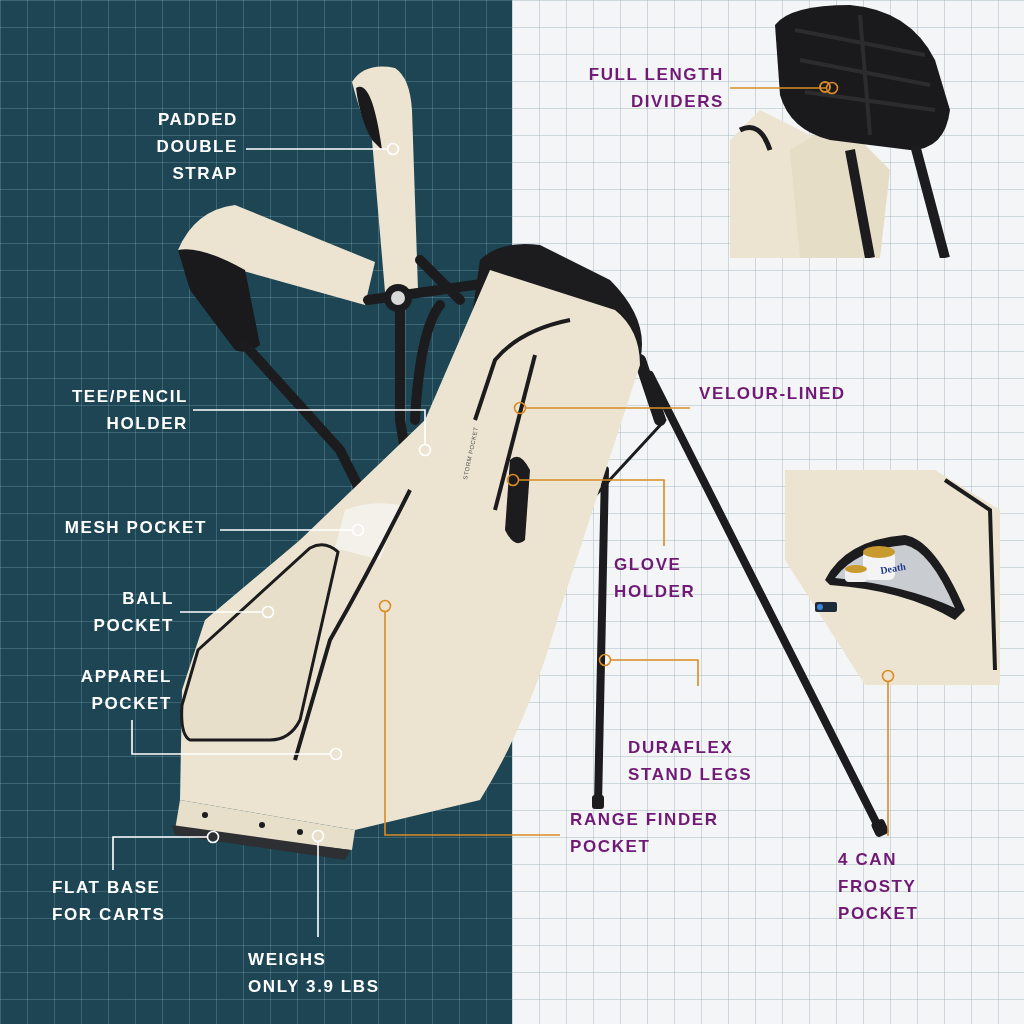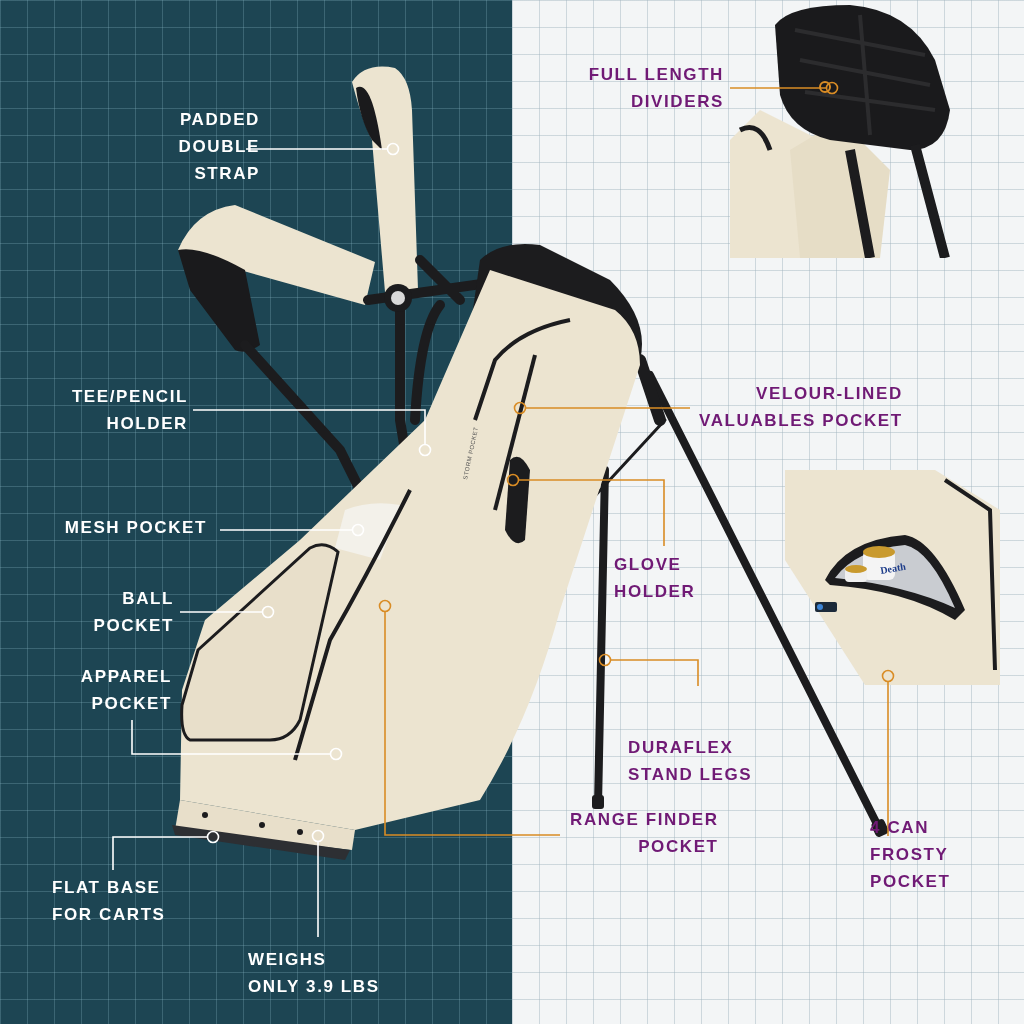--- a/index.html
+++ b/index.html
@@ -7,21 +7,21 @@
   .bg-left{position:absolute;left:0;top:0;width:512px;height:1024px;background-color:#1d4553;
     background-image:
       linear-gradient(rgba(140,185,200,0.28) 1px,transparent 1px),
       linear-gradient(90deg,rgba(140,185,200,0.28) 1px,transparent 1px);
     background-size:27px 27px;}
   .bg-right{position:absolute;left:512px;top:0;width:512px;height:1024px;background-color:#f3f5f6;
     background-image:
       linear-gradient(rgba(160,178,190,0.45) 1px,transparent 1px),
       linear-gradient(90deg,rgba(160,178,190,0.45) 1px,transparent 1px);
     background-size:27px 27px;}
-  .label{position:absolute;font-weight:700;font-size:17px;letter-spacing:1.6px;line-height:27px;white-space:nowrap;text-align:right;}
+  .label{position:absolute;font-weight:700;font-size:17px;letter-spacing:1.6px;line-height:27px;white-space:nowrap;}
   .label.light{color:#ffffff;}
   .label.dark{color:#701a75;}
   .label.r{text-align:right;}
   .label.c{text-align:left;}
   .label span{display:block;}
   svg.overlay{position:absolute;left:0;top:0;width:1024px;height:1024px;}
   .inset{position:absolute;background:#ffffff;overflow:hidden;}
 </style>
 </head>
 <body>
@@ -149,39 +149,38 @@
       <circle cx="605" cy="660" r="5.5"></circle>
 
     <polyline points="385,612 385,835 560,835"></polyline>
       <circle cx="385" cy="606" r="5.5"></circle>
 
     <line x1="888" y1="682" x2="888" y2="836"></line>
       <circle cx="888" cy="676" r="5.5"></circle>
   </g>
 </svg>
 
-<div class="label light r" style="right:764px;top:106px;">
+<div class="label light r" style="right:786px;top:106px;">
   <span>PADDED</span>
   <span>DOUBLE</span>
   <span>STRAP</span>
 </div>
 
 <div class="label dark r" style="right:300px;top:61px;">
   <span>FULL LENGTH</span>
   <span>DIVIDERS</span>
 </div>
 
 <div class="label light r" style="right:836px;top:383px;">
   <span>TEE/PENCIL</span>
   <span>HOLDER</span>
 </div>
 
 <div class="label dark" style="left:699px;top:380px;">
   <span>VELOUR-LINED</span>
-  <span>VALUABLES POCKET</span>
 </div>
 
 <div class="label light r" style="right:817px;top:514px;text-align:right;">
   <span>MESH POCKET</span>
 </div>
 
 <div class="label dark c" style="left:614px;width:100px;top:551px;">
   <span>GLOVE</span>
   <span>HOLDER</span>
 </div>
@@ -199,21 +198,21 @@
 <div class="label dark c" style="left:628px;width:150px;top:694px;margin-top:40px;">
   <span>DURAFLEX</span>
   <span>STAND LEGS</span>
 </div>
 
 <div class="label dark" style="left:570px;top:806px;">
   <span>RANGE FINDER</span>
   <span>POCKET</span>
 </div>
 
-<div class="label dark c" style="left:838px;width:100px;top:814px;padding-left:32px;">
+<div class="label dark c" style="left:838px;width:100px;top:846px;">
   <span>4 CAN</span>
   <span>FROSTY</span>
   <span>POCKET</span>
 </div>
 
 <div class="label light c" style="left:52px;width:120px;top:874px;">
   <span>FLAT BASE</span>
   <span>FOR CARTS</span>
 </div>
 

